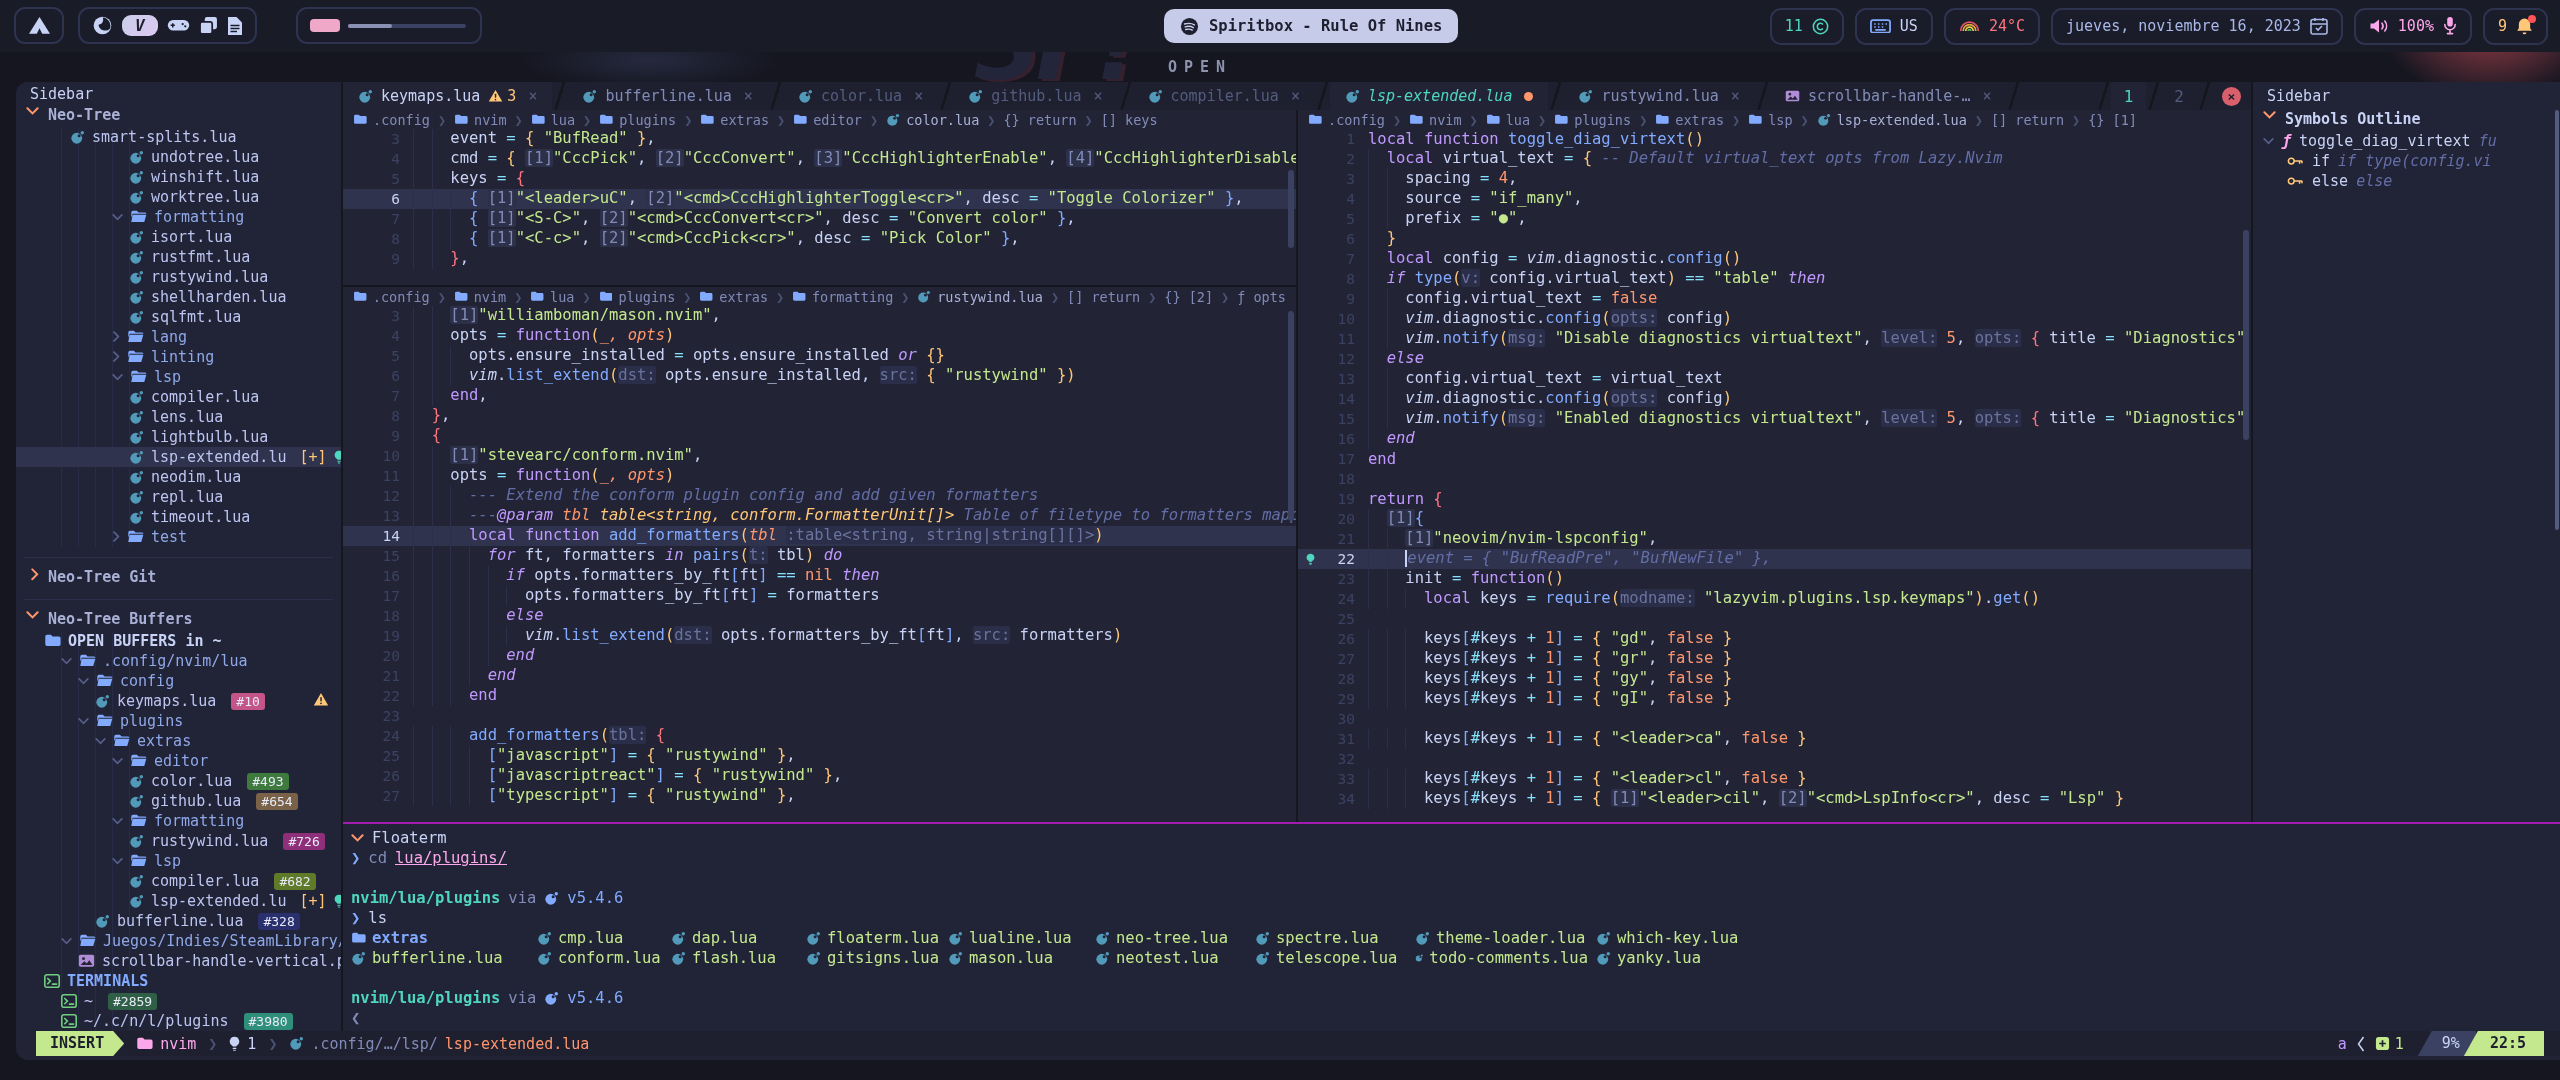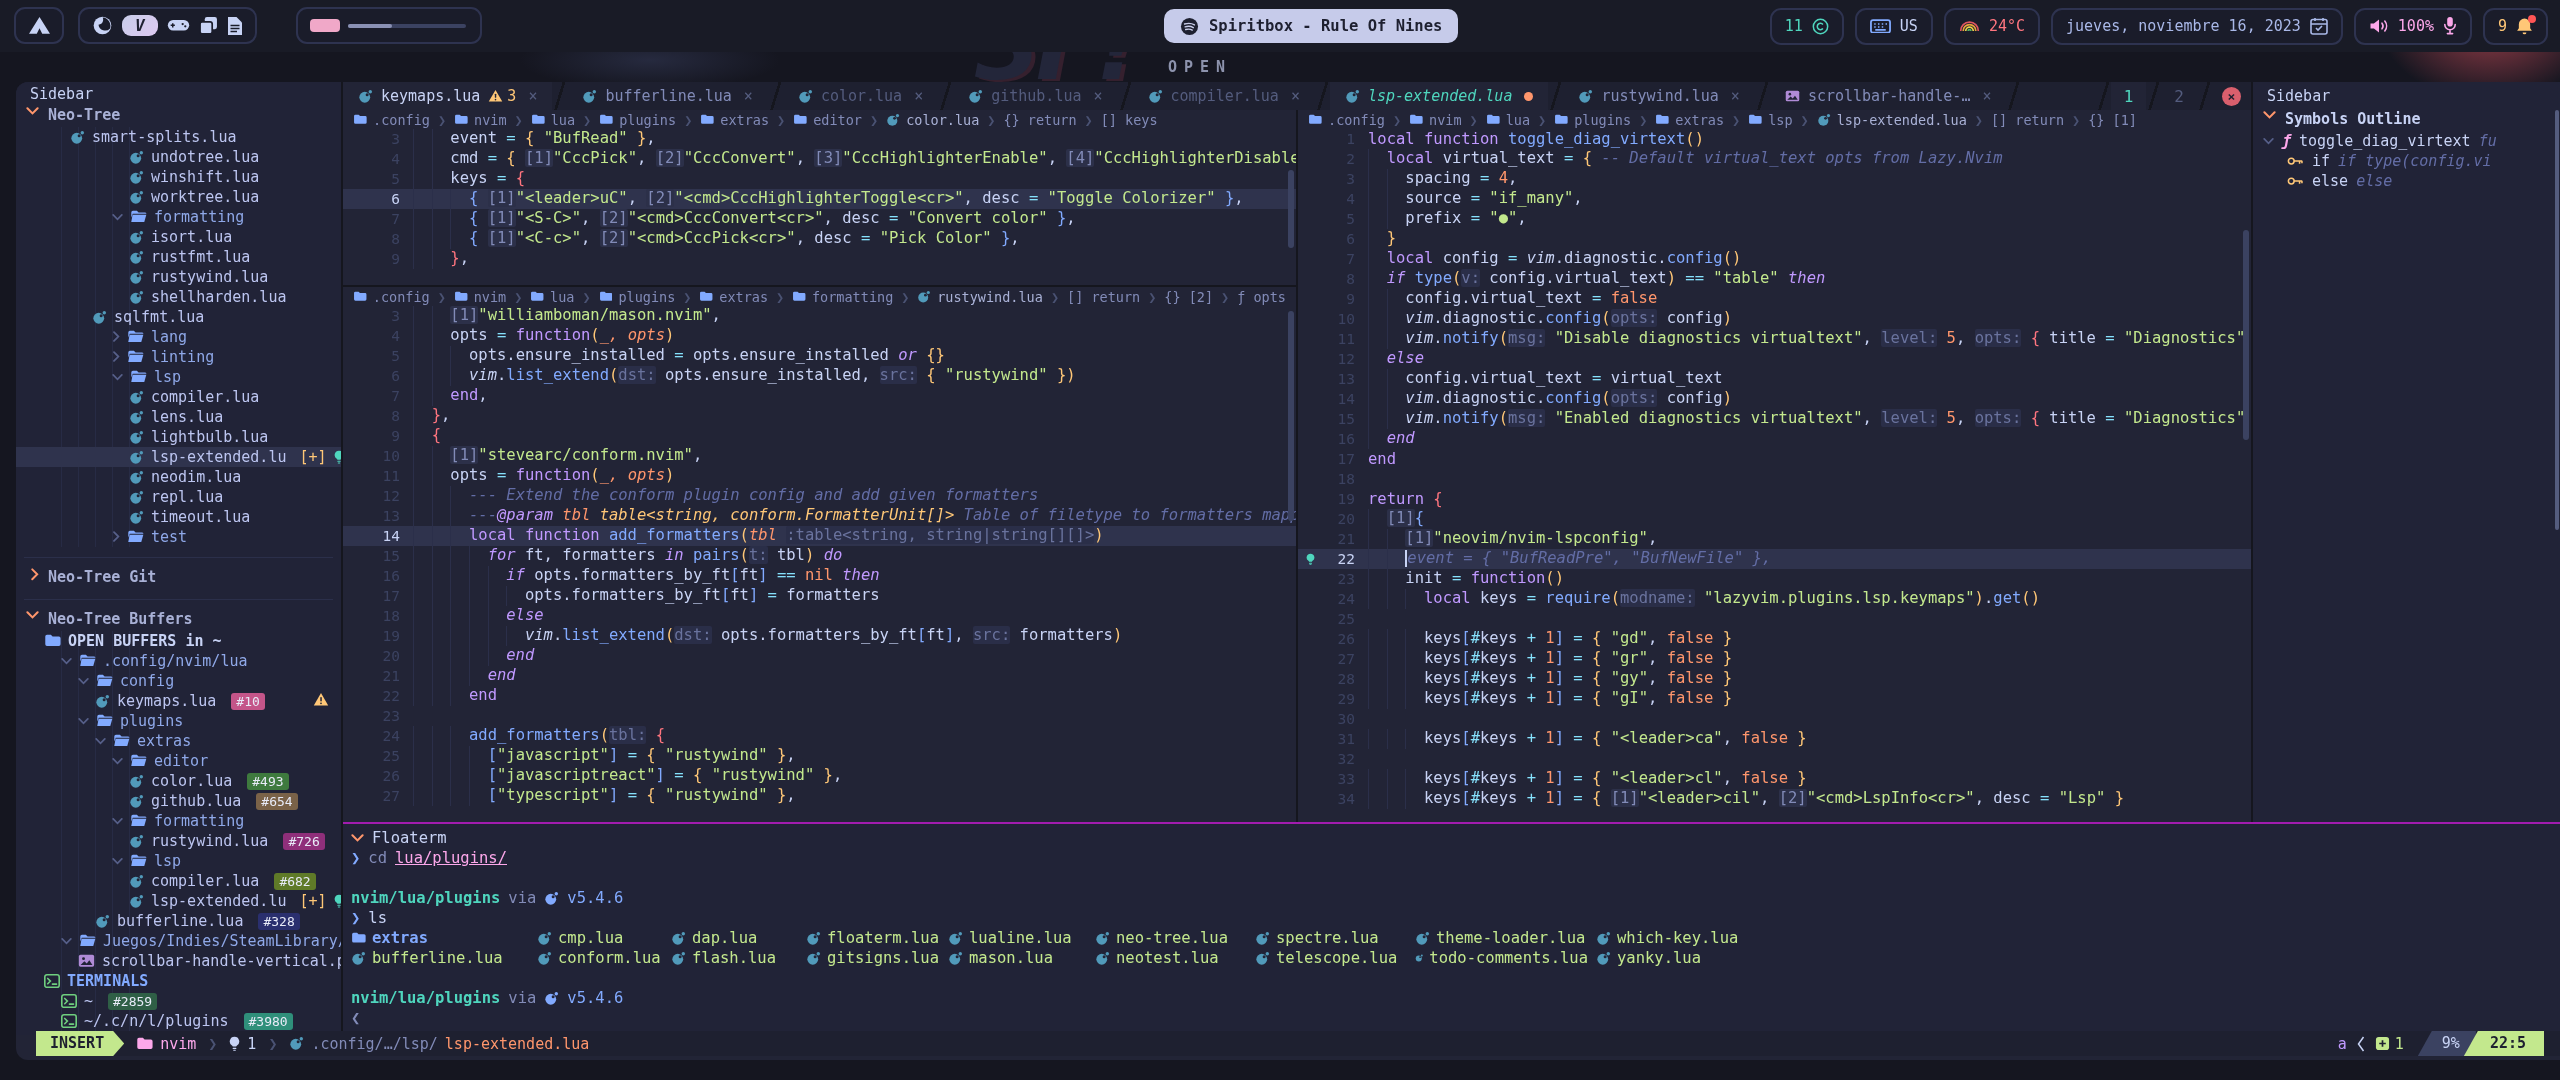--- a/index.html
+++ b/index.html
@@ -390,21 +390,21 @@
             <div class="trow" style="padding-left:113px">
               <span class="ic" style="width:15px;color:#519aba">
                 <svg viewBox="0 0 20 20">
                   <circle cx="9" cy="11" r="7.2" fill="currentColor"></circle>
                   <circle cx="16.4" cy="3.6" r="2.3" fill="currentColor"></circle>
                   <circle cx="12.2" cy="7.6" r="2" fill="#222436"></circle>
                 </svg>
               </span>
               <span class="lbl-file" style="">shellharden.lua</span>
             </div>
-            <div class="trow" style="padding-left:76px">
+            <div class="trow" style="padding-left:113px">
               <span class="ic" style="width:15px;color:#519aba">
                 <svg viewBox="0 0 20 20">
                   <circle cx="9" cy="11" r="7.2" fill="currentColor"></circle>
                   <circle cx="16.4" cy="3.6" r="2.3" fill="currentColor"></circle>
                   <circle cx="12.2" cy="7.6" r="2" fill="#222436"></circle>
                 </svg>
               </span>
               <span class="lbl-file" style="">sqlfmt.lua</span>
             </div>
             <div class="trow" style="padding-left:96px">

